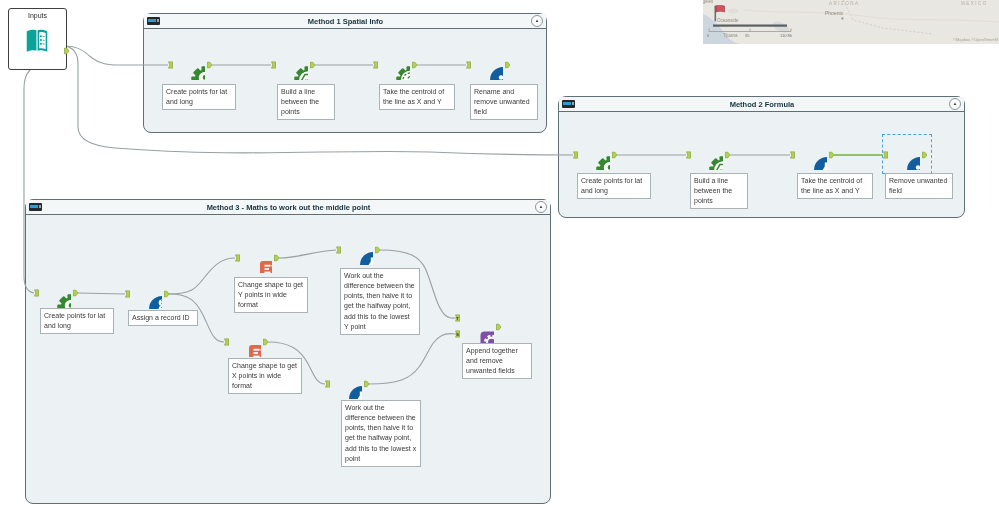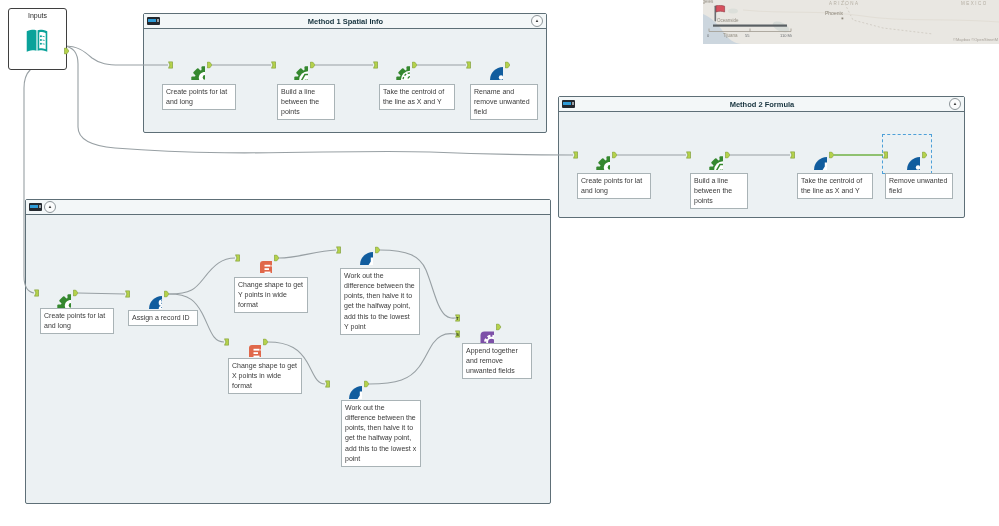--- a/index.html
+++ b/index.html
@@ -1,19 +1,19 @@
 <!DOCTYPE html>
 <html><head>
 <meta charset="utf-8">
 <style>
   html,body{margin:0;padding:0;}
   .canvas{position:relative;width:999px;height:526px;background:#ffffff;font-family:"Liberation Sans",sans-serif;overflow:hidden;}
 
   
-  .container{position:absolute;background:#ecf1f3;border:1px solid #5e6f77;border-radius:2px;z-index:1;}
+  .container{position:absolute;background:#ecf1f3;border:1px solid #5e6f77;border-radius:8px;z-index:1;}
   .chead{height:14px;display:flex;align-items:center;background:#f3f7f8;border-bottom:1px solid #5e6f77;padding:0 3px;gap:2px;}
   .ctitle{flex:1;text-align:center;font-size:7.5px;font-weight:bold;color:#16333e;}
   .win-icon{width:13px;height:8px;background:#23282e;border-radius:1px;position:relative;flex:0 0 auto;}
   .win-icon .bar{position:absolute;left:1px;top:2px;width:8px;height:3px;background:#2f9bd6;}
   .win-icon .nub{position:absolute;right:1px;top:2px;width:2px;height:3px;background:#9aa0a4;}
   .collapse{width:10px;height:10px;border:1px solid #8d9599;border-radius:50%;background:#fbfcfc;display:flex;align-items:center;justify-content:center;font-size:4.5px;color:#3c3c3c;line-height:1;flex:0 0 auto;}
 
   
   .tool{position:absolute;display:flex;align-items:center;justify-content:space-between;width:44px;height:30px;z-index:4;}
   .ticon{width:30px;height:30px;display:block;}
@@ -230,20 +230,21 @@
         </div>
   </div>
 </div>
 
 <div class="container" style="left:25px;top:199px;width:524px;height:303px">
   <div class="chead">
     <div class="win-icon">
           <div class="bar"></div>
           <div class="nub"></div>
         </div>
+    <div class="ctitle">Method 3 - Maths to work out the middle point</div>
     <div class="collapse">
           <span>▲</span>
         </div>
   </div>
 </div>
 
 <svg class="wires" width="999" height="526">
   <path class="wire" d="M64,46 C78,46 84,51 92,58 C100,64 108,65 120,65 L168,65"></path>
   <path class="wire" d="M64,46 C73,47 78,53 78,64 L78,127 C78,140 92,146 115,148 C240,158 340,149 430,152 C480,154 520,155 573,155"></path>
   <path class="wire" d="M64,48 C70,54 64,60 50,62 C32,64 24,72 24,88 L24,276 C24,287 28,292 34,293"></path>

